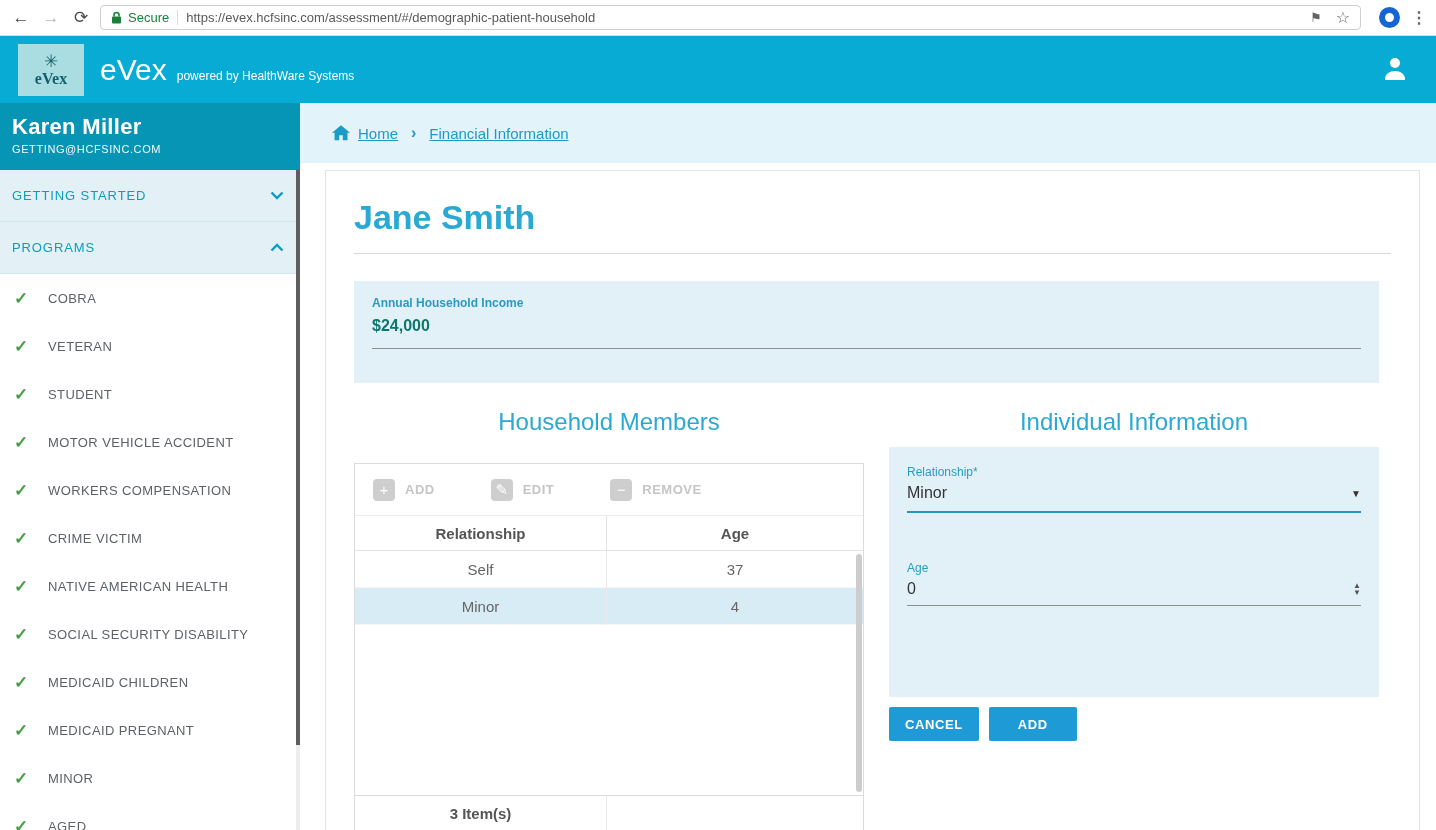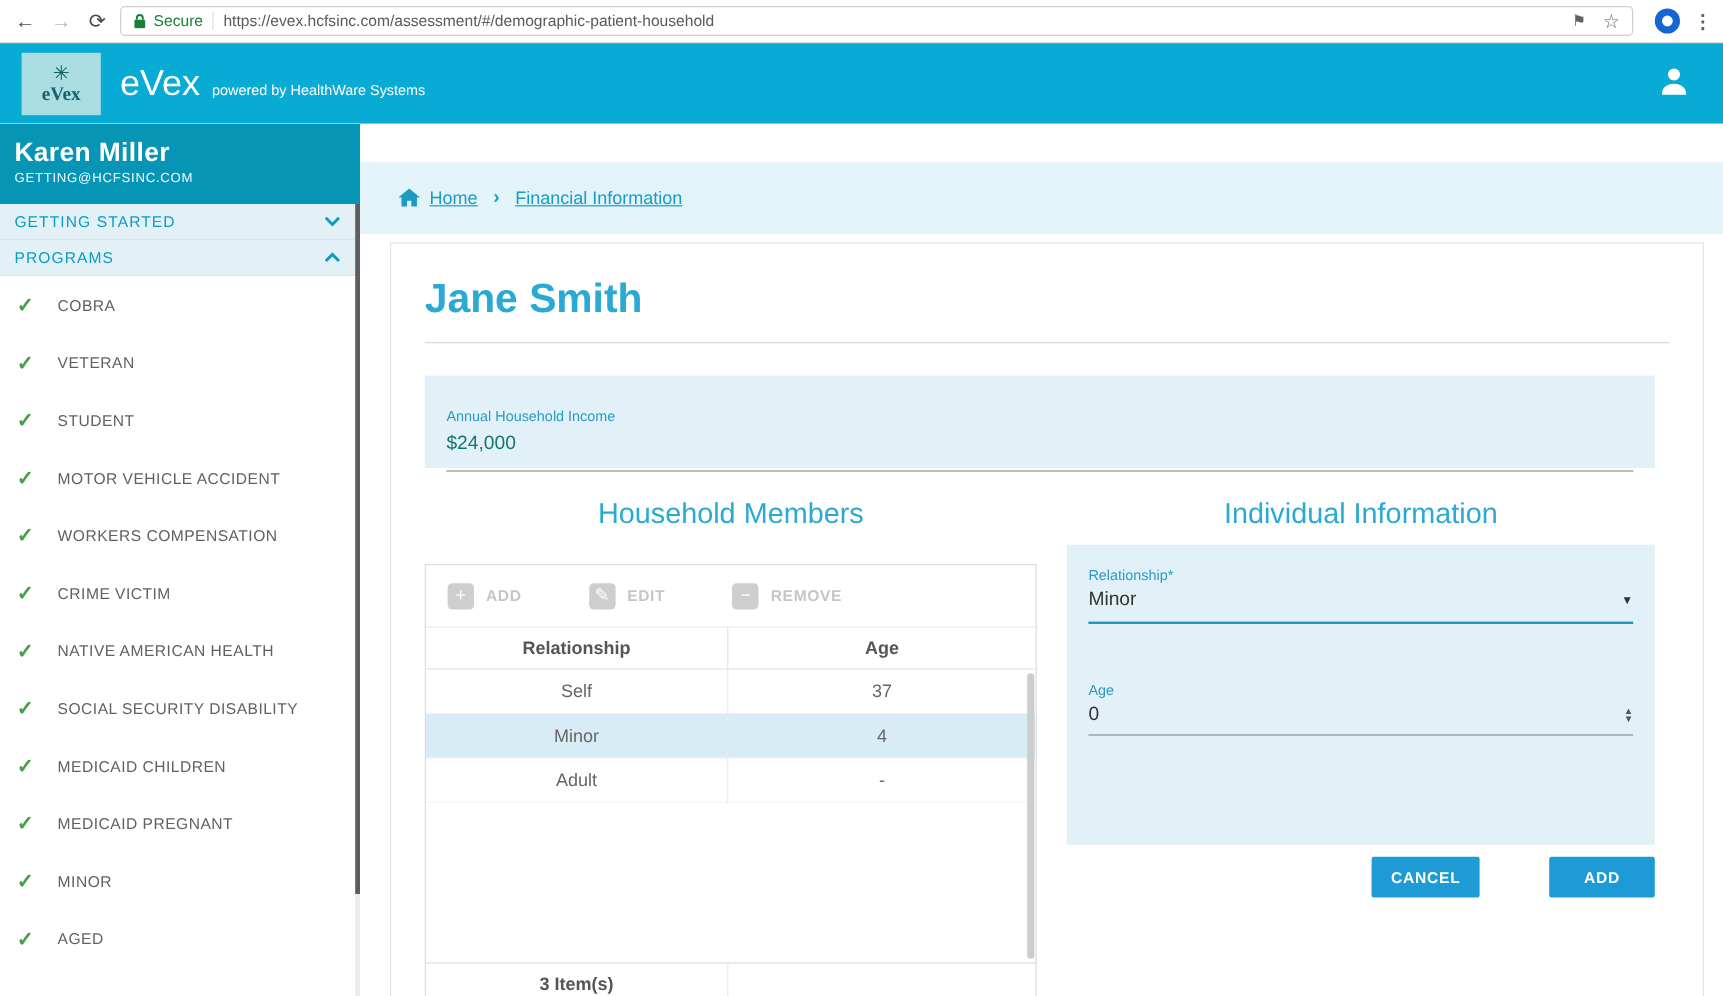--- a/index.html
+++ b/index.html
@@ -35,46 +35,46 @@
   .brand{display:flex;align-items:baseline;}
   .app-name{color:#fff;font-size:30px;font-weight:400;margin-left:16px;}
   .tagline{color:#fff;font-size:12px;margin-left:10px;}
   .header-user{margin-left:auto;margin-right:8px;}
 
   
   .sidebar{position:absolute;top:103px;left:0;width:300px;bottom:0;background:#fff;overflow:hidden;}
   .user-block{height:67px;background:var(--sidebar-user-bg,#0795b5);color:#fff;padding:11px 12px 0;}
   .user-name{font-size:22px;font-weight:bold;letter-spacing:.3px;}
   .user-email{font-size:11px;margin-top:3px;letter-spacing:.6px;opacity:.95;}
-  .section-header{height:30px;background:var(--section-bg,#e3f1f7);border-bottom:1px solid #d2e8f0;
+  .section-header{height:52px;background:var(--section-bg,#e3f1f7);border-bottom:1px solid #d2e8f0;
     display:flex;align-items:center;justify-content:space-between;padding:0 16px 0 12px;
     color:var(--section-text,#0a9dc2);font-size:13px;letter-spacing:.9px;cursor:default;}
   .chev{display:block;}
   .chev-up{transform:rotate(180deg);}
   .program-item{height:48px;display:flex;align-items:center;padding-left:14px;}
   .check{width:34px;font-size:17px;font-weight:bold;color:var(--check-green,#43a047);}
   .program-label{font-size:13px;color:#5d6266;letter-spacing:.4px;}
   .sidebar-scroll{position:absolute;top:67px;right:0;width:4px;bottom:0;background:#ededed;}
   .sidebar-thumb{position:absolute;top:0;left:0;width:4px;height:575px;background:#5e5e5e;}
 
   
-  .main{position:absolute;top:103px;left:300px;right:0;bottom:0;background:#fff;overflow:hidden;margin-top:32px;}
+  .main{position:absolute;top:103px;left:300px;right:0;bottom:0;background:#fff;overflow:hidden;}
   .breadcrumb{height:60px;background:var(--breadcrumb-bg,#e2f3f9);display:flex;align-items:center;
     padding-left:32px;font-size:15px;}
   .home-link{display:flex;align-items:center;color:var(--link,#1a9cc7);text-decoration:none;}
   .crumb-text{color:var(--link,#1a9cc7);text-decoration:underline;margin-left:8px;}
   .crumb-sep{color:var(--link,#1a9cc7);margin:0 13px;font-size:16px;font-weight:bold;}
   .crumb-cur{color:var(--link,#1a9cc7);text-decoration:underline;}
 
   .card{position:absolute;left:25px;right:16px;top:67px;bottom:-2px;
     border:1px solid #e4e4e4;background:#fff;padding:0 28px;}
   .patient-name{color:var(--heading,#2aa9d2);font-size:34px;font-weight:700;margin-top:27px;}
   .divider{border:none;border-top:1px solid #d8d8d8;margin-top:16px;}
 
-  .income-panel{background:var(--panel-bg,#e2f1f8);margin:27px 12px 0 0;padding:27px 18px;height:77px;}
+  .income-panel{background:var(--panel-bg,#e2f1f8);margin:27px 12px 0 0;padding:15px 18px;height:102px;font-weight:bold;}
   .f-label{font-size:12px;color:var(--label-teal,#2a9bc0);}
   .income-value{font-size:16px;color:#0f766e;margin-top:7px;padding-bottom:13px;
     border-bottom:1px solid #8f8f8f;}
 
   .columns{display:flex;margin-top:25px;}
   .col-left{width:510px;}
   .col-right{flex:1;margin-left:25px;margin-right:12px;}
   .col-title{text-align:center;color:var(--heading,#2aa9d2);font-size:24px;font-weight:400;}
 
   .table-card{margin-top:27px;border:1px solid #dcdcdc;height:370px;display:flex;flex-direction:column;}
@@ -102,21 +102,21 @@
 
   .subtitle{color:var(--link,#1a9cc7);font-size:15px;font-weight:bold;margin-top:36px;letter-spacing:.3px;}
   .form-panel{background:var(--panel-bg,#e2f1f8);margin-top:11px;padding:18px;height:250px;}
   .f-row{display:flex;align-items:center;justify-content:space-between;margin-top:5px;padding-bottom:9px;}
   .f-row.rel{border-bottom:2px solid #2196c4;}
   .f-row.age{border-bottom:1px solid #8f8f8f;padding-bottom:7px;}
   .f-value{font-size:16px;color:#333;}
   .caret{font-size:10px;color:#333;}
   .age-label{margin-top:48px;}
   .spinner{display:flex;flex-direction:column;color:#555;font-size:8px;line-height:7px;text-align:center;cursor:default;}
-  .actions{display:flex;justify-content:flex-end;margin-top:10px;gap:48px;}
+  .actions{display:flex;margin-top:10px;}
   .btn{height:34px;min-width:88px;padding:0 16px;background:var(--button-bg,#1e9bd7);color:#fff;
     border:none;border-radius:2px;font-size:13px;font-weight:bold;letter-spacing:.6px;
     font-family:inherit;cursor:default;}
   .btn + .btn{margin-left:10px;}
 </style>
 </head>
 <body>
 
 <div class="browser-bar">
   <span class="nav-btn">←</span>
@@ -301,24 +301,20 @@
   <div class="trow">
     <div class="cell-rel">Self</div>
     <div class="cell-age">37</div>
   </div>
 
   <div class="trow selected">
     <div class="cell-rel">Minor</div>
     <div class="cell-age">4</div>
   </div>
 
-  <div class="trow">
-    <div class="cell-rel">Adult</div>
-    <div class="cell-age">-</div>
-  </div>
 </div>
 
           <div class="tfoot">
             <div class="tf-rel">3 Item(s)</div>
             <div class="tf-age"></div>
           </div>
         </div>
       </div>
 
       <div class="col-right">

